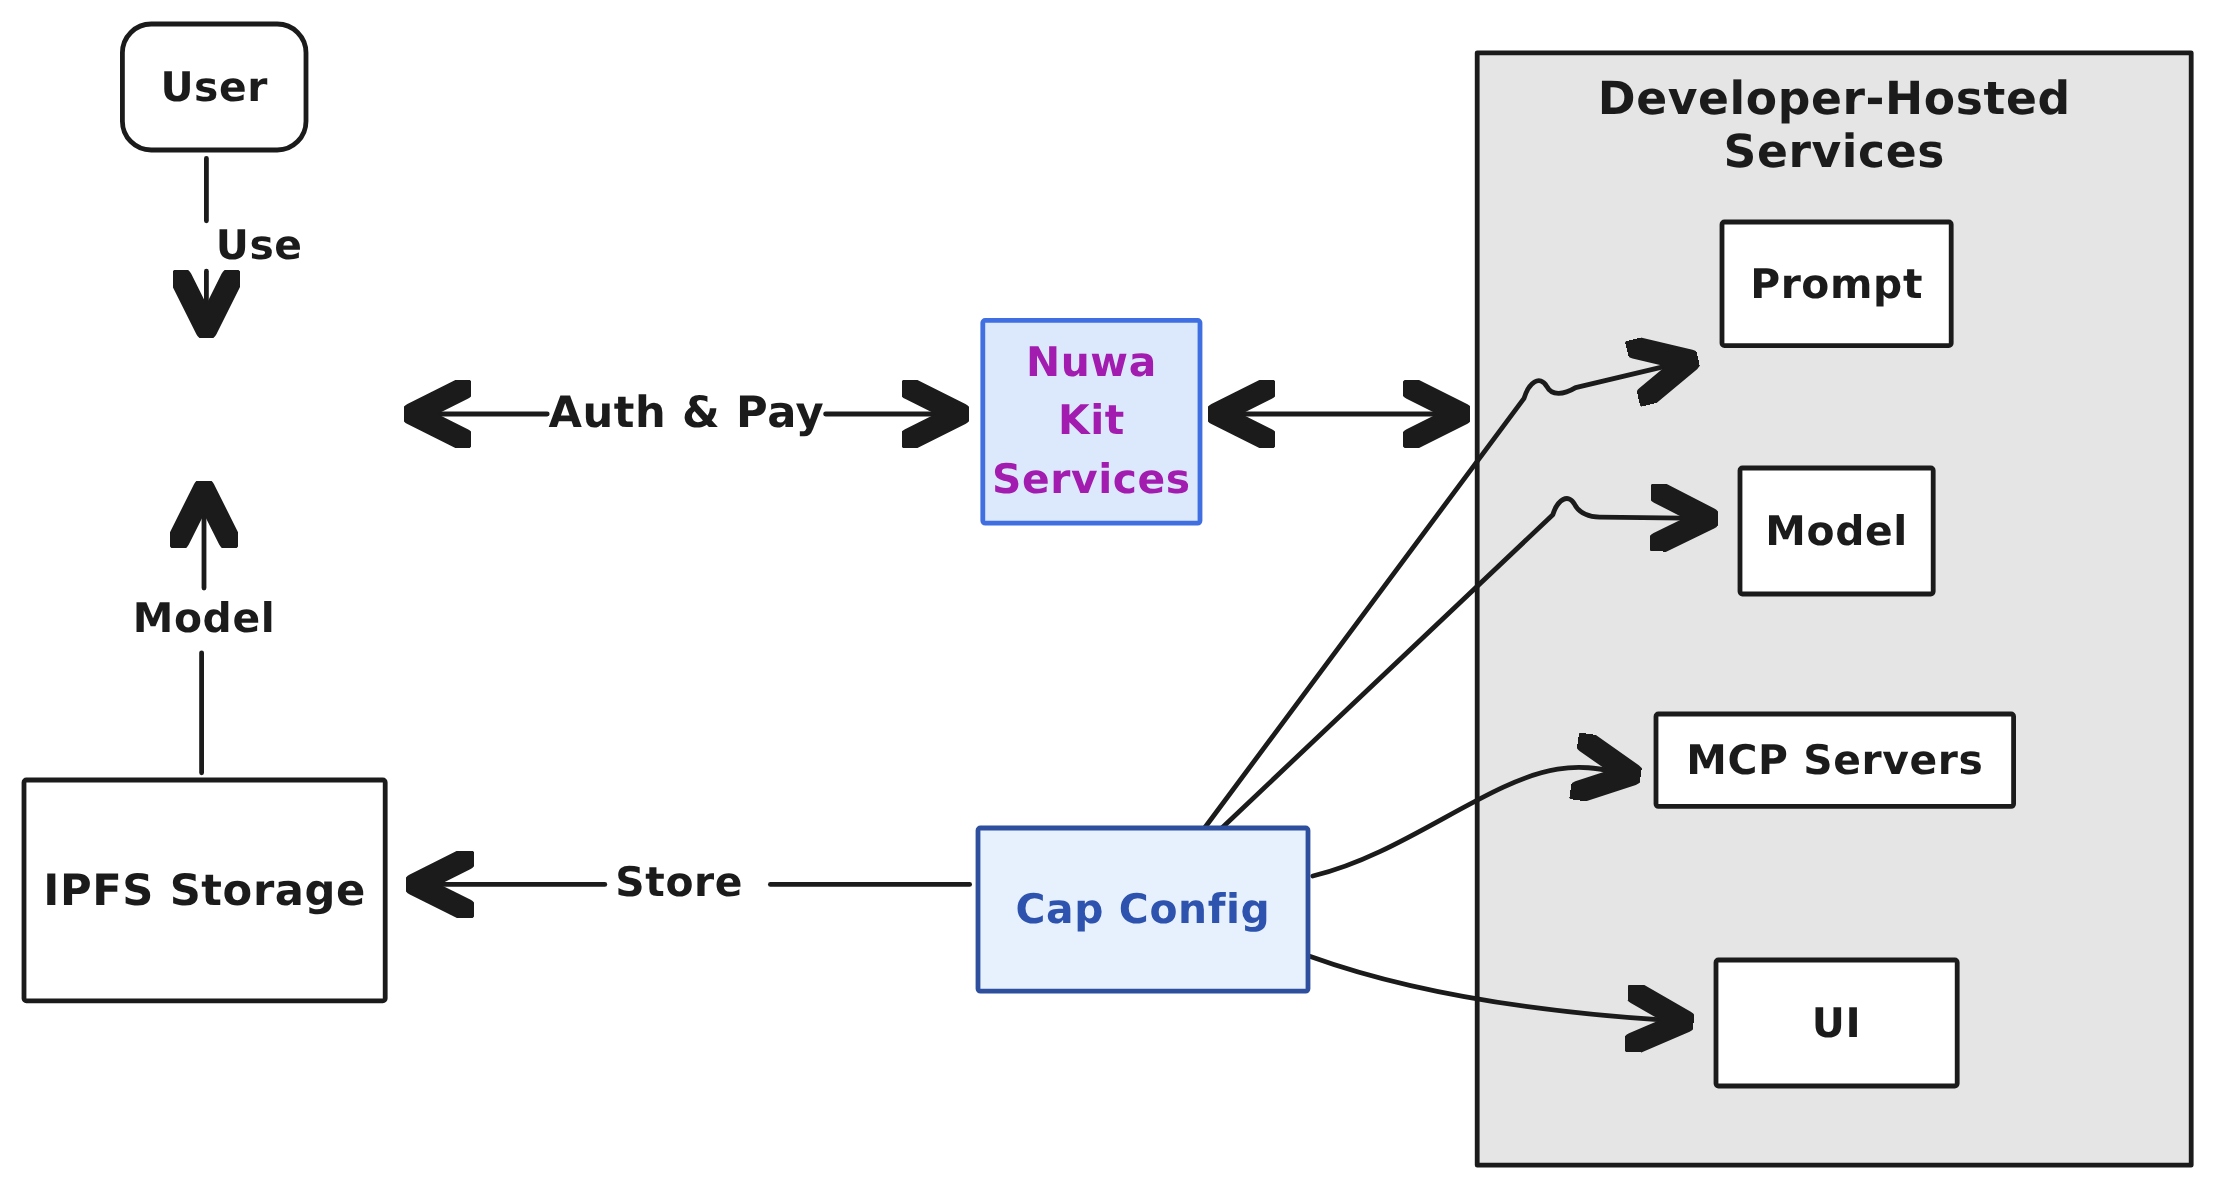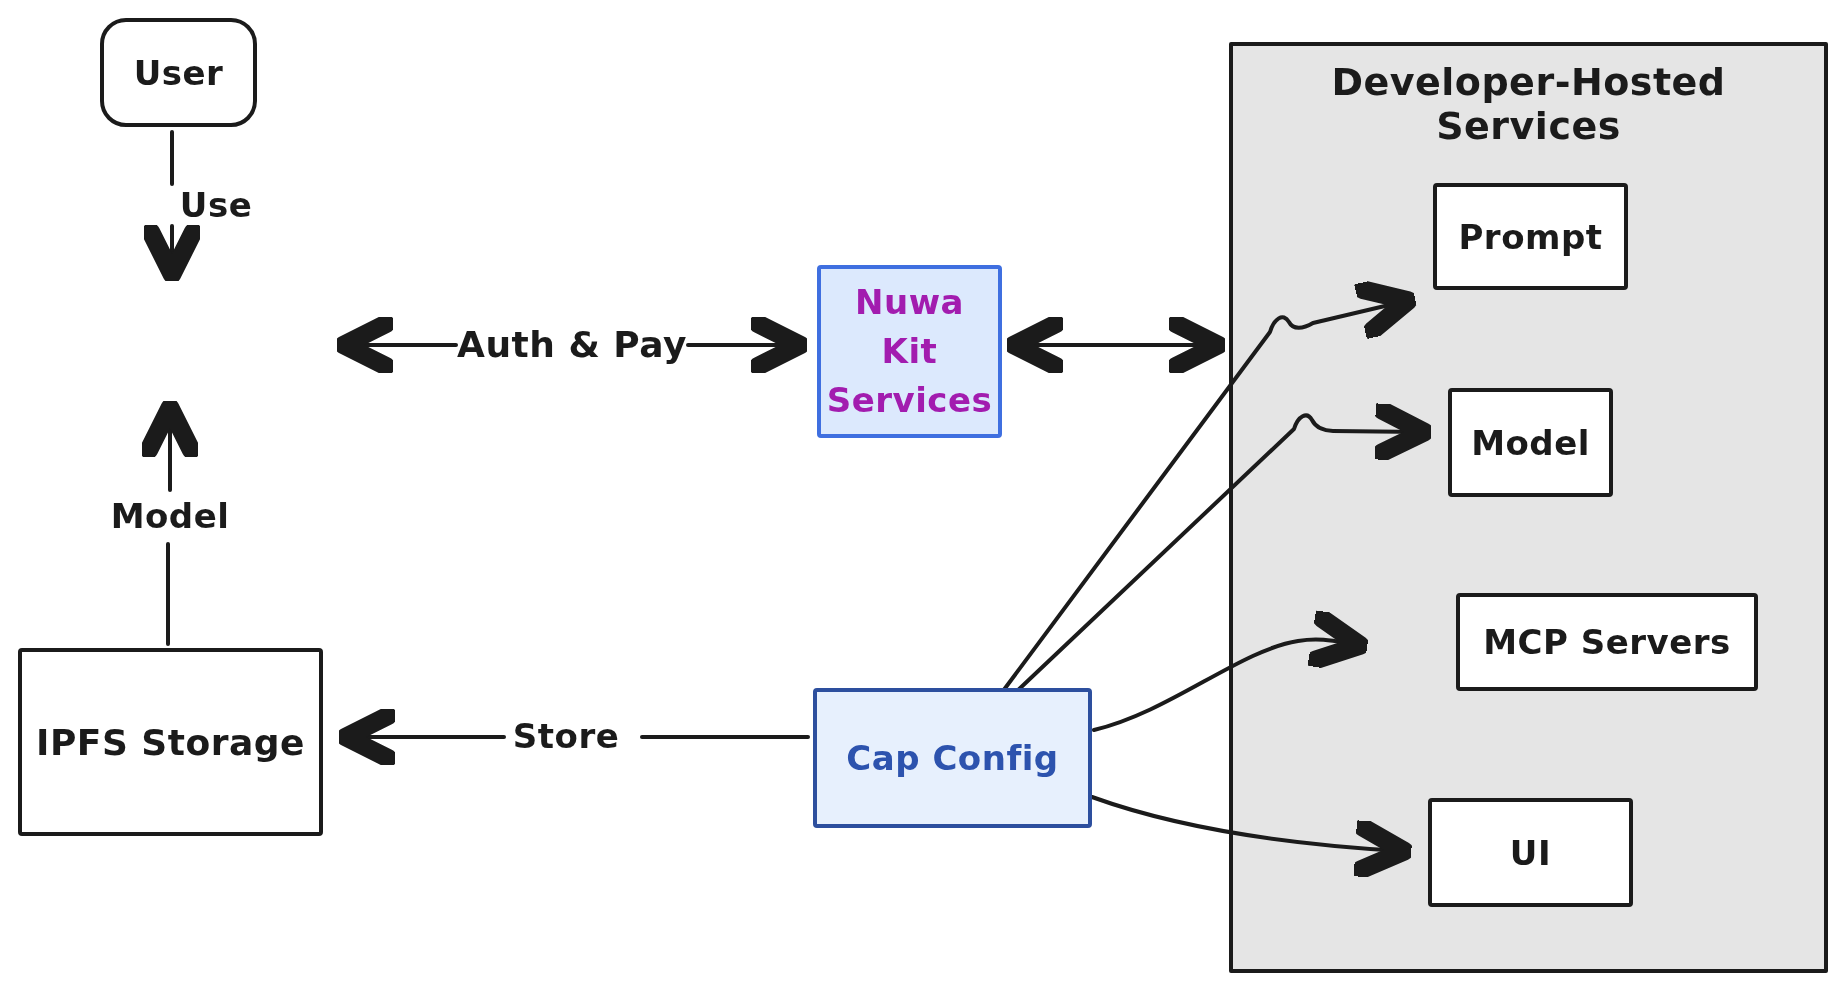--- a/index.html
+++ b/index.html
@@ -121,21 +121,21 @@
   </div>
 
   <div class="node" style="left:1433px; top:183px; width:195px; height:107px;">
     <span>Prompt</span>
   </div>
 
   <div class="node" style="left:1448px; top:388px; width:165px; height:109px;">
     <span>Model</span>
   </div>
 
-  <div class="node" style="left:1456px; top:593px; width:302px; height:98px;">
+  <div class="node" style="left:1378px; top:593px; width:302px; height:81px;">
     <span>MCP Servers</span>
   </div>
 
   <div class="node" style="left:1428px; top:798px; width:205px; height:109px;text-align:right;">
     <span>UI</span>
   </div>
 
   <div class="edge-label" style="left:174px; top:205px;margin-left:42px;">Use</div>
 
   <div class="edge-label big" style="left:572px; top:344px;">Auth &amp; Pay</div>

